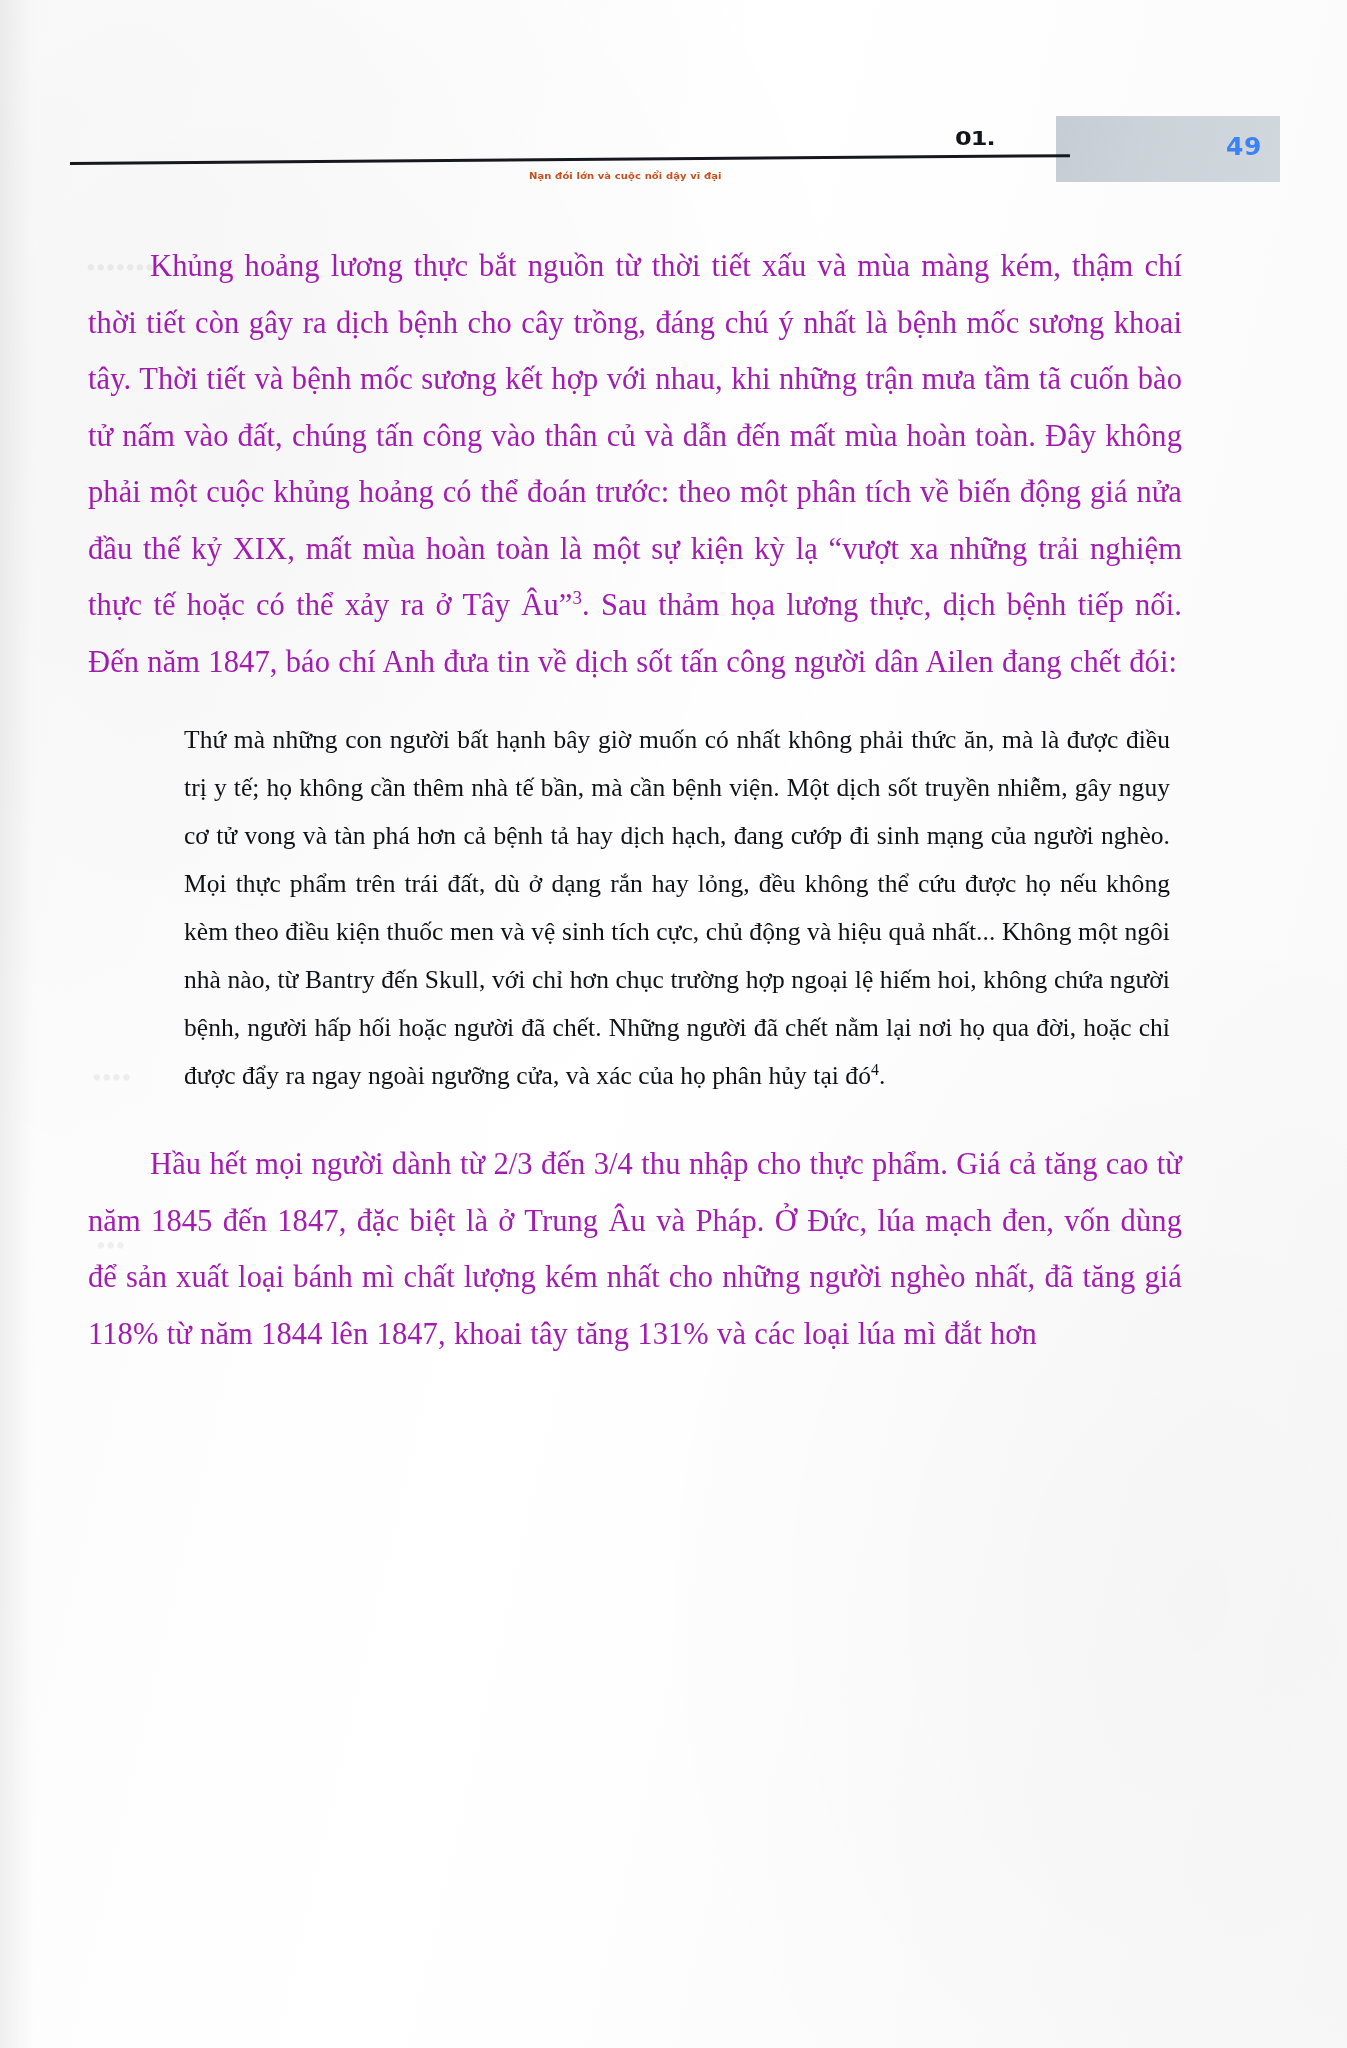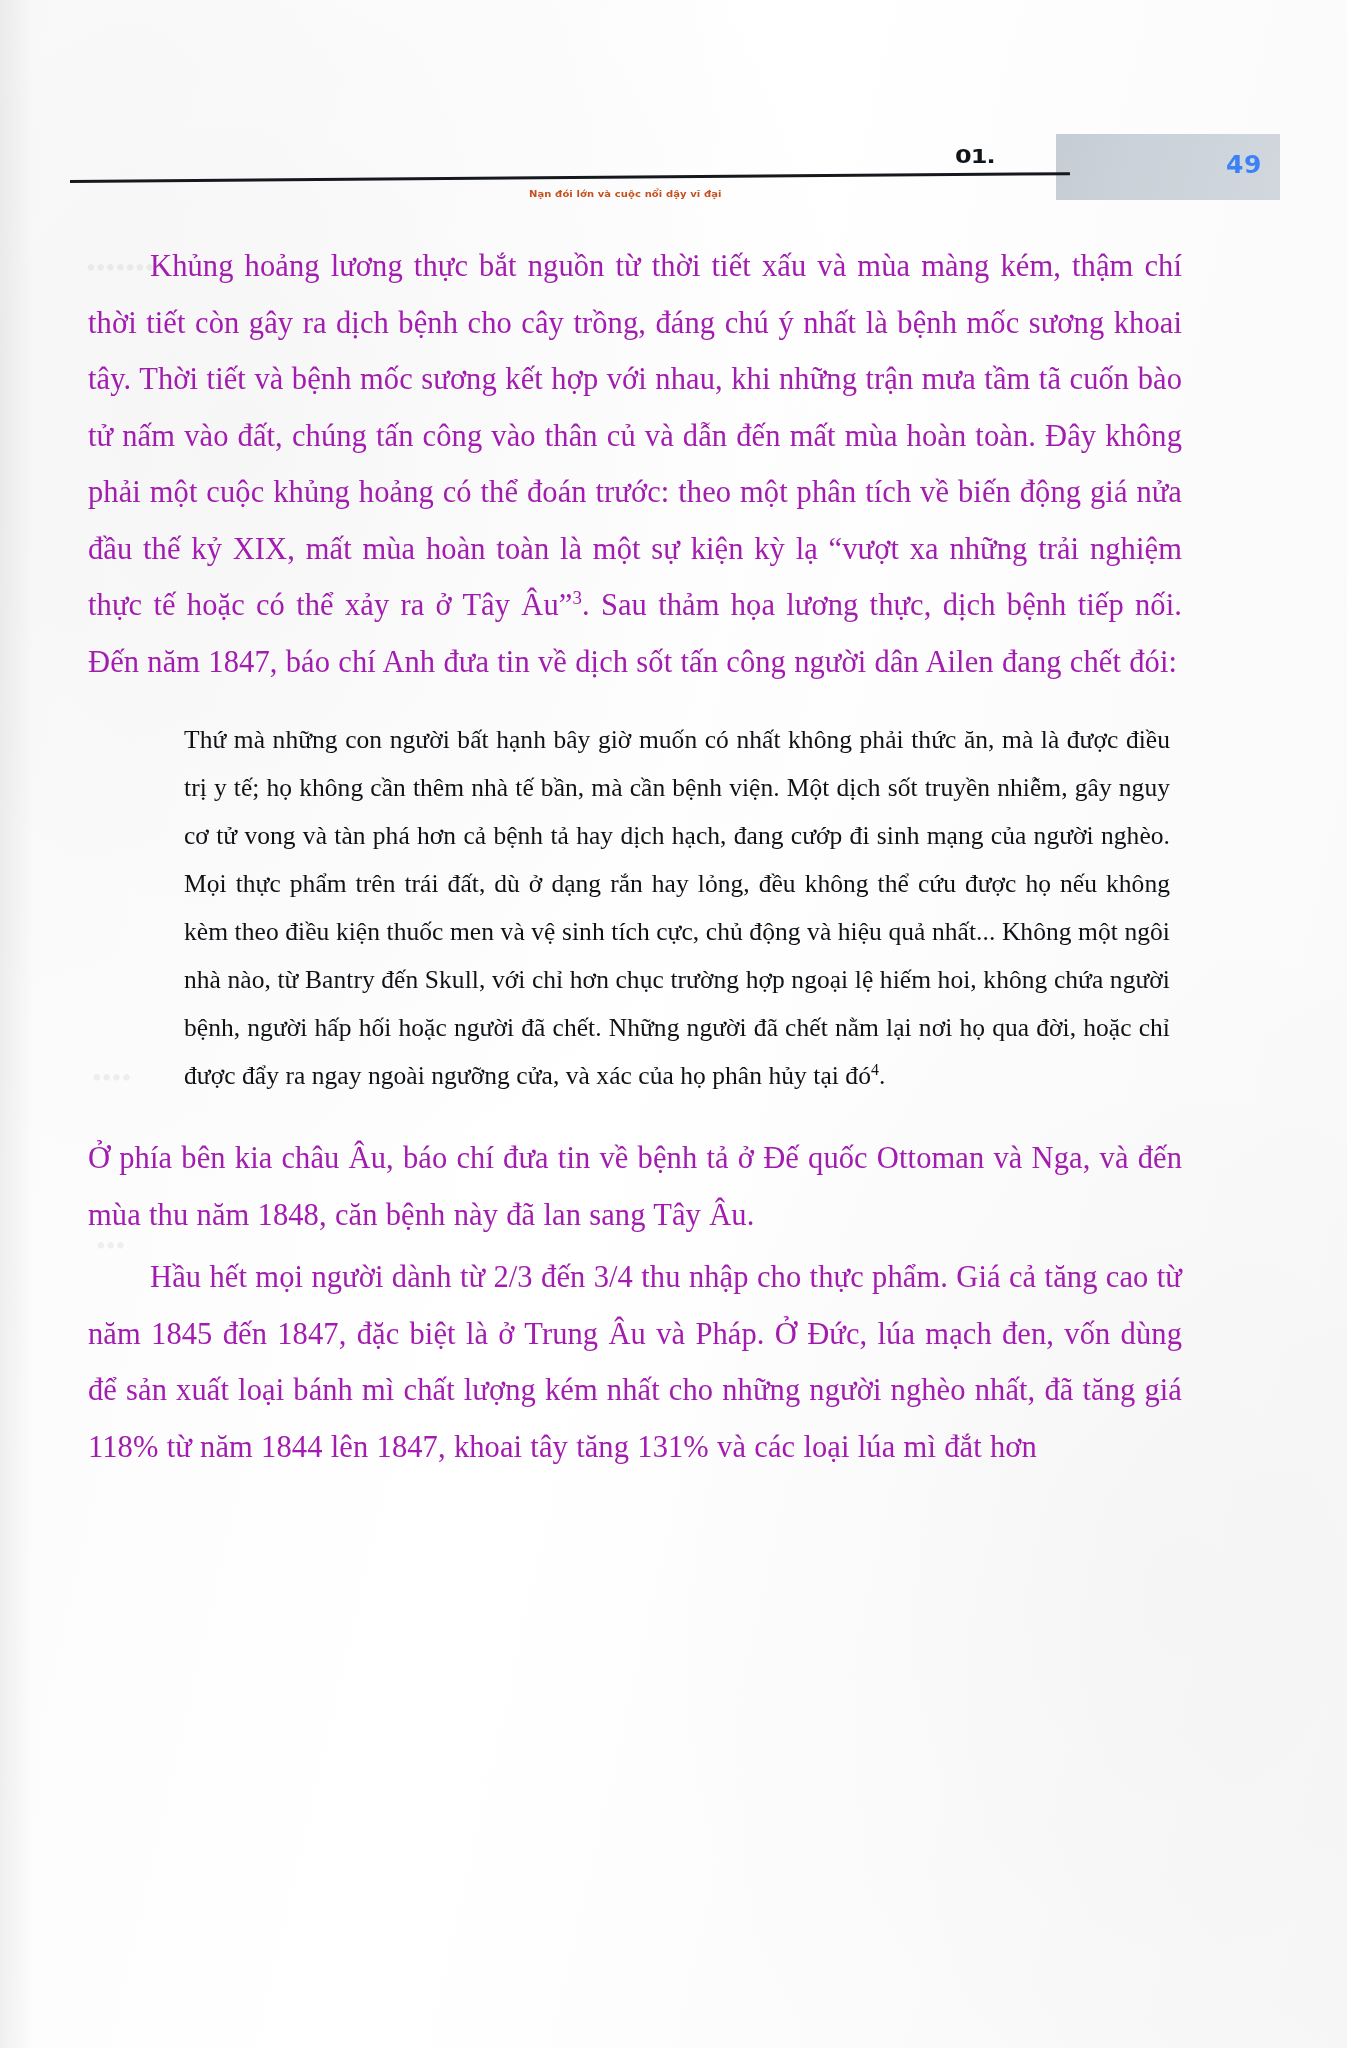--- a/index.html
+++ b/index.html
@@ -46,21 +46,21 @@
 
   #content {
     position: relative;
     z-index: 2;
   }
 
   
   #running-head {
     position: absolute;
     left: 70px;
-    top: 152px;
+    top: 134px;
     width: 1210px;
     height: 80px;
     text-decoration: underline;
   }
 
   #head-rule {
     position: absolute;
     left: 0;
     top: 28px;
     width: 1000px;
@@ -209,21 +209,20 @@
       <p class="body indent"><span>Khủng hoảng lương thực bắt nguồn từ thời tiết xấu và mùa màng kém, thậm chí thời tiết còn gây ra dịch bệnh cho cây trồng, đáng chú ý nhất là bệnh mốc sương khoai tây. Thời tiết và bệnh mốc sương kết hợp với nhau, khi những trận mưa tầm tã cuốn bào tử nấm vào đất, chúng tấn công vào thân củ và dẫn đến mất mùa hoàn toàn. Đây không phải một cuộc khủng hoảng có thể đoán trước: theo một phân tích về biến động giá nửa đầu thế kỷ XIX, mất mùa hoàn toàn là một sự kiện kỳ lạ “vượt xa những trải nghiệm thực tế hoặc có thể xảy ra ở Tây Âu”</span><sup class="note">3</sup><span>. Sau thảm họa lương thực, dịch bệnh tiếp nối. Đến năm 1847, báo chí Anh đưa tin về dịch sốt tấn công người dân Ailen đang chết đói:</span></p>
 
       <div class="gap-after-para1"></div>
 
       <blockquote class="quote">
         <p><span>Thứ mà những con người bất hạnh bây giờ muốn có nhất không phải thức ăn, mà là được điều trị y tế; họ không cần thêm nhà tế bần, mà cần bệnh viện. Một dịch sốt truyền nhiễm, gây nguy cơ tử vong và tàn phá hơn cả bệnh tả hay dịch hạch, đang cướp đi sinh mạng của người nghèo. Mọi thực phẩm trên trái đất, dù ở dạng rắn hay lỏng, đều không thể cứu được họ nếu không kèm theo điều kiện thuốc men và vệ sinh tích cực, chủ động và hiệu quả nhất... Không một ngôi nhà nào, từ Bantry đến Skull, với chỉ hơn chục trường hợp ngoại lệ hiếm hoi, không chứa người bệnh, người hấp hối hoặc người đã chết. Những người đã chết nằm lại nơi họ qua đời, hoặc chỉ được đẩy ra ngay ngoài ngưỡng cửa, và xác của họ phân hủy tại đó</span><sup class="note">4</sup><span>.</span></p>
       </blockquote>
 
       <div class="gap-after-quote"></div>
 
-      <p class="body">Ở phía bên kia châu Âu, báo chí đưa tin về bệnh tả ở Đế quốc Ottoman và Nga, và đến mùa thu năm 1848, căn bệnh này đã lan sang Tây Âu.</p>
 
       <div class="gap-between"></div>
 
       <p class="body indent">Hầu hết mọi người dành từ 2/3 đến 3/4 thu nhập cho thực phẩm. Giá cả tăng cao từ năm 1845 đến 1847, đặc biệt là ở Trung Âu và Pháp. Ở Đức, lúa mạch đen, vốn dùng để sản xuất loại bánh mì chất lượng kém nhất cho những người nghèo nhất, đã tăng giá 118% từ năm 1844 lên 1847, khoai tây tăng 131% và các loại lúa mì đắt hơn</p>
 
     </div>
   </div>
 </div>
 
 </body></html>

